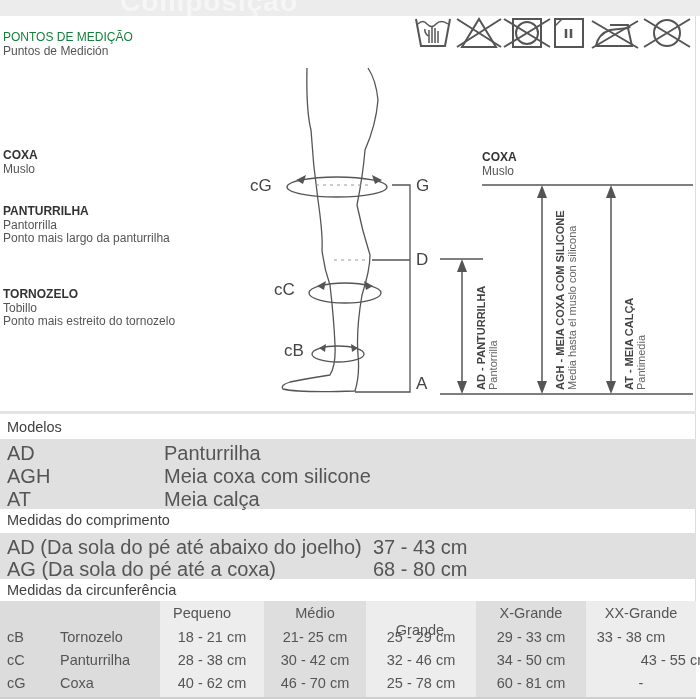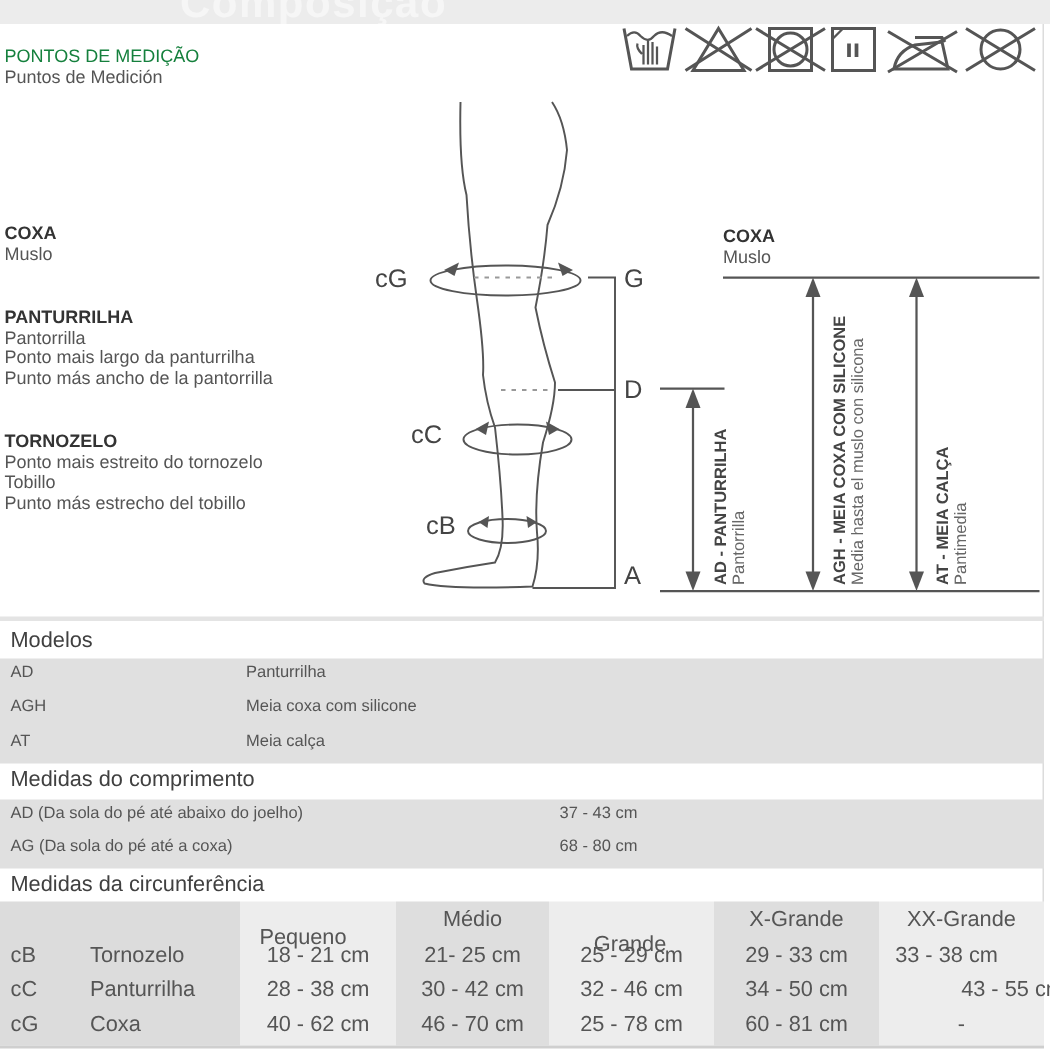--- a/index.html
+++ b/index.html
@@ -26,21 +26,21 @@
   .rot .s { font-size: 11px; color: #666; }
 
   .lbl { position: absolute; font-size: 17px; color: #444; }
   .coxa-r { position: absolute; left: 482px; top: 150px; font-size: 12px; line-height: 14px; color: #555; }
   .coxa-r .h { font-weight: bold; color: #333; }
 
   .sep-line { position: absolute; left: 0; top: 411px; width: 696px; height: 3px; background: #e4e4e4; }
 
   .section-title { position: absolute; left: 7px; font-size: 14.5px; color: #404040; }
   .grey-block { position: absolute; left: 0; width: 696px; background: #e0e0e0; }
-  .row { position: absolute; font-size: 11px; color: #555; white-space: nowrap; text-align: right; }
+  .row { position: absolute; font-size: 20px; color: #555; white-space: nowrap; text-align: right; }
 
   .circ { position: absolute; left: 0; top: 601px; width: 696px; height: 96px; }
   .col { position: absolute; top: 0; height: 96px; }
   .cell { position: absolute; font-size: 14.5px; color: #555; white-space: nowrap; text-align: center; }
   .circ-bottom { position: absolute; left: 0; top: 697px; width: 696px; height: 2px; background: #cfcfcf; }
 </style>
 </head>
 <body>
 
 <div class="top-band">
@@ -83,27 +83,25 @@
 </div>
 
 <div class="point" style="top:149px">
   <div class="h">COXA</div>
   <div>Muslo</div>
 </div>
 <div class="point" style="top:205px">
   <div class="h">PANTURRILHA</div>
   <div>Pantorrilla</div>
   <div>Ponto mais largo da panturrilha</div>
-  <div>Punto más ancho de la pantorrilla</div>
 </div>
 <div class="point" style="top:288px">
   <div class="h">TORNOZELO</div>
+  <div>Tobillo</div>
   <div>Ponto mais estreito do tornozelo</div>
-  <div>Tobillo</div>
-  <div>Punto más estrecho del tobillo</div>
 </div>
 
 <svg class="diagram" width="700" height="410" viewBox="0 0 700 410">
   <g fill="none" stroke="#555" stroke-width="1.3">
     <path d="M307 68 Q306 110 311 130 Q313 165 318 200 Q323 235 322 250 Q324 268 330 285 Q334 320 335 345 Q336 365 330 375 Q310 378 290 382 Q280 385 283 389 Q300 393 355 391 Q360 375 358 355 Q356 330 362 295 Q370 270 370 255 Q362 230 357 205 Q363 175 365 150 Q376 125 378 100 Q376 80 368 68"></path>
   </g>
   <g fill="none" stroke="#555" stroke-width="1.3">
     <ellipse cx="337" cy="187" rx="50" ry="10"></ellipse>
     <ellipse cx="345" cy="293" rx="36" ry="10"></ellipse>
     <ellipse cx="338" cy="354" rx="26" ry="8"></ellipse>
@@ -189,21 +187,21 @@
 
 <div class="section-title" style="top:582px">Medidas da circunferência</div>
 <div class="circ">
   <div class="col" style="left:0;width:160px;background:#dcdcdc"></div>
   <div class="col" style="left:160px;width:104px;background:#ededed"></div>
   <div class="col" style="left:264px;width:102px;background:#dedede"></div>
   <div class="col" style="left:366px;width:110px;background:#ededed"></div>
   <div class="col" style="left:476px;width:110px;background:#dedede"></div>
   <div class="col" style="left:586px;width:110px;background:#ededed"></div>
 
-  <div class="cell" style="left:160px;width:84px;top:16px">Pequeno</div>
+  <div class="cell" style="left:160px;width:84px;top:4px">Pequeno</div>
   <div class="cell" style="left:264px;width:102px;top:4px">Médio</div>
   <div class="cell" style="left:366px;width:108px;top:21px">Grande</div>
   <div class="cell" style="left:476px;width:110px;top:4px">X-Grande</div>
   <div class="cell" style="left:586px;width:110px;top:4px">XX-Grande</div>
 
   <div class="cell" style="left:7px;top:28px;text-align:left">cB</div>
   <div class="cell" style="left:60px;top:28px;text-align:left">Tornozelo</div>
   <div class="cell" style="left:160px;width:104px;top:28px">18 - 21 cm</div>
   <div class="cell" style="left:264px;width:102px;top:28px">21- 25 cm</div>
   <div class="cell" style="left:366px;width:110px;top:28px">25 - 29 cm</div>

